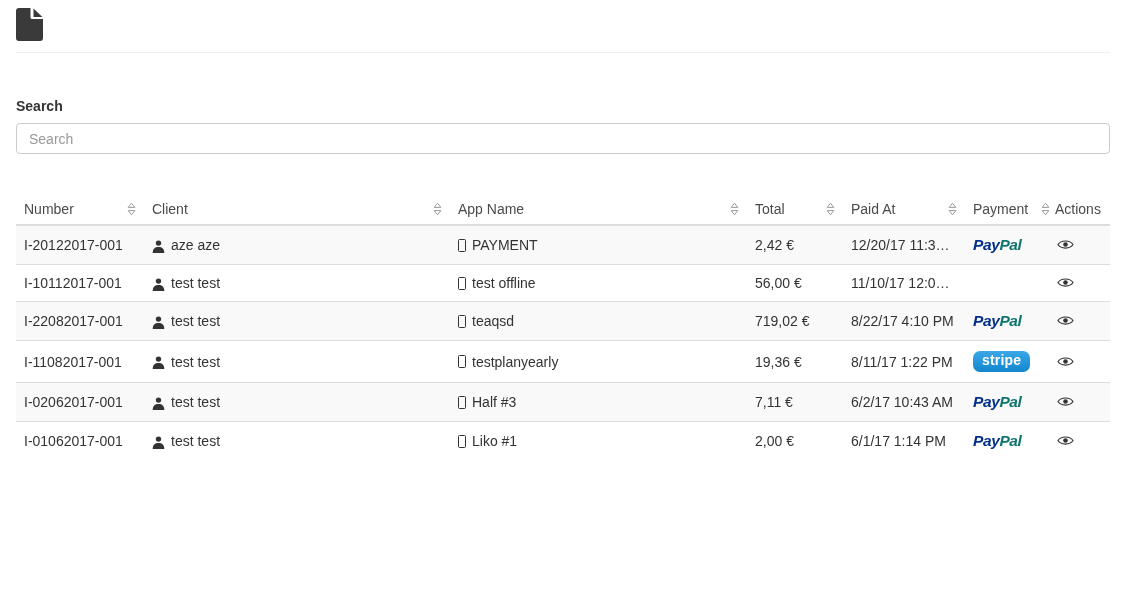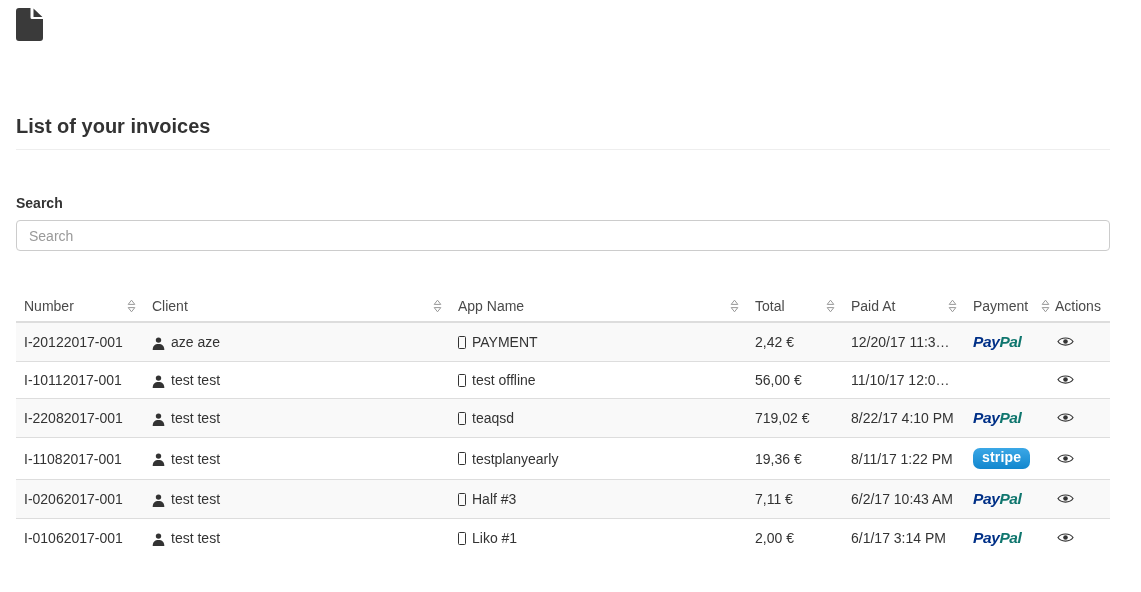--- a/index.html
+++ b/index.html
@@ -117,21 +117,20 @@
 
   <div class="page-header">
     <span class="file-icon">
       <svg width="27" height="33" viewBox="0 0 27 33">
         <path d="M3 0 h11.5 v9.5 a1.5 1.5 0 0 0 1.5 1.5 h11 v19 a3 3 0 0 1 -3 3 H3 a3 3 0 0 1 -3 -3 V3 a3 3 0 0 1 3 -3 Z" fill="#3a3a3a"></path>
         <path d="M17.5 0.6 L26.4 9 h-8.9 Z" fill="#3a3a3a"></path>
       </svg>
     </span>
   </div>
 
-  <h2 class="section-title">List of your invoices</h2>
   <hr class="rule">
 
   <div class="search-label">Search</div>
   <input type="text" class="search-input" placeholder="Search" style="">
 
   <table class="invoices">
     <colgroup>
       <col style="width:128px">
         <col style="width:306px">
         <col style="width:297px">
@@ -346,21 +345,21 @@
               <span>test test</span>
             </span>
           </td>
         <td>
             <span class="cell-flex">
               <span class="app-glyph"></span>
               <span>Liko #1</span>
             </span>
           </td>
         <td>2,00 €</td>
-        <td>6/1/17 3:14 PM</td>
+        <td>6/1/17 1:14 PM</td>
         <td><span class="paypal-logo"><span class="paypal-pay">Pay</span><span class="paypal-pal">Pal</span></span></td>
         <td><span class="eye-btn"><svg width="17" height="11" viewBox="0 0 17 11">
                 <path d="M1 5.5 C4 0.8 13 0.8 16 5.5 C13 10.2 4 10.2 1 5.5 Z" fill="none" stroke="#333" stroke-width="1.2"></path>
                 <circle cx="8.5" cy="5.5" r="2.3" fill="#333"></circle>
               </svg></span></td>
       </tr>
 
     </tbody>
   </table>
 </div>

